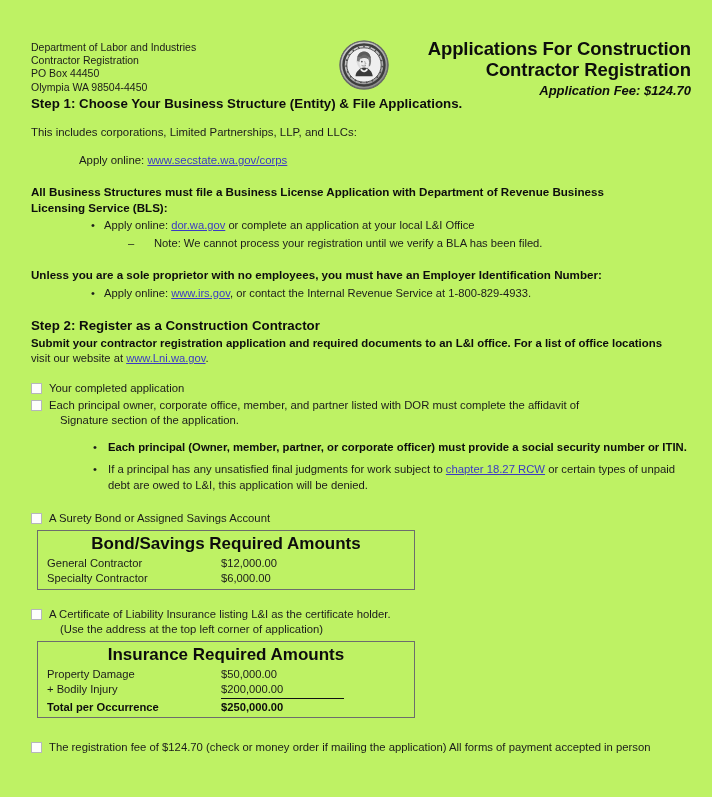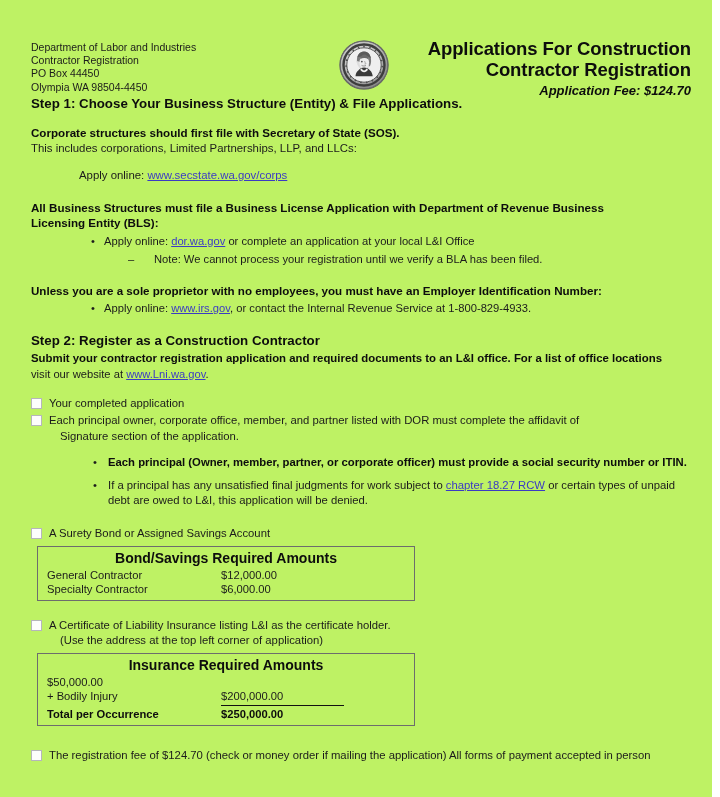--- a/index.html
+++ b/index.html
@@ -200,21 +200,21 @@
   .amt-table {
     border: 1px solid #6d6d6d;
     width: 378px;
     margin-top: 4px;
     margin-left: 6px;
     box-sizing: border-box;
     padding: 2px 0 3px 0;
   }
   .amt-title {
     text-align: center;
-    font-size: 14px;
+    font-size: 17px;
     font-weight: bold;
     padding: 1px 0 2px 0;
     color: #0d0d0d;
   }
   .amt-row {
     display: flex;
     font-size: 11.2px;
     line-height: 14.6px;
     padding: 0 0 0 9px;
     color: #1b1b1b;
@@ -305,31 +305,30 @@
         <span class="title-main">Applications For Construction</span>
         <span class="title-main">Contractor Registration</span>
         <span class="title-fee">Application Fee:  $124.70</span>
       </div>
     </div>
 
 
     <div class="step-head">Step 1: Choose Your Business Structure (Entity) &amp; File Applications.</div>
 
     <div class="lead-bold">
-      <span>Corporate structures should first file with Secretary of State (SOS).</span>
       <div class="plain" style="font-weight:normal;">This includes corporations, Limited Partnerships, LLP, and LLCs:</div>
     </div>
 
     <div class="indent-apply">
       <span>Apply online: </span><a class="lnk" href="#">www.secstate.wa.gov/corps</a>
     </div>
 
     <div class="lead-bold tight">
       <div>All Business Structures must file a Business License Application with Department of Revenue Business</div>
-      <div>Licensing Entity (BLS):</div>
+      <div>Licensing Service (BLS):</div>
     </div>
 
     <div class="bullet-row">
       <span class="dot">•</span>
       <span class="btxt"><span>Apply online: </span><a class="lnk" href="#">dor.wa.gov</a><span> or complete an application at your local L&amp;I Office</span></span>
     </div>
 
     <div class="dash-row">
       <span class="dash">–</span>
       <span class="btxt">Note: We cannot process your registration until we verify a BLA has been filed.</span>
@@ -396,20 +395,21 @@
       <div class="cbrow" style="margin-top:0;">
         <span class="cbox"></span>
         <span class="cbtxt">
           <span>A Certificate of Liability Insurance listing L&amp;I as the certificate holder.</span>
           <span class="cont">(Use the address at the top left corner of application)</span>
         </span>
       </div>
       <div class="amt-table">
         <div class="amt-title">Insurance Required Amounts</div>
         <div class="amt-row">
+          <span class="lbl">Property Damage</span>
           <span class="val">$50,000.00</span>
         </div>
         <div class="amt-row">
           <span class="lbl">+ Bodily Injury</span>
           <span class="val">$200,000.00</span>
         </div>
         <div class="rule-wrap">
             <div class="rule"></div>
           </div>
         <div class="amt-row total">

